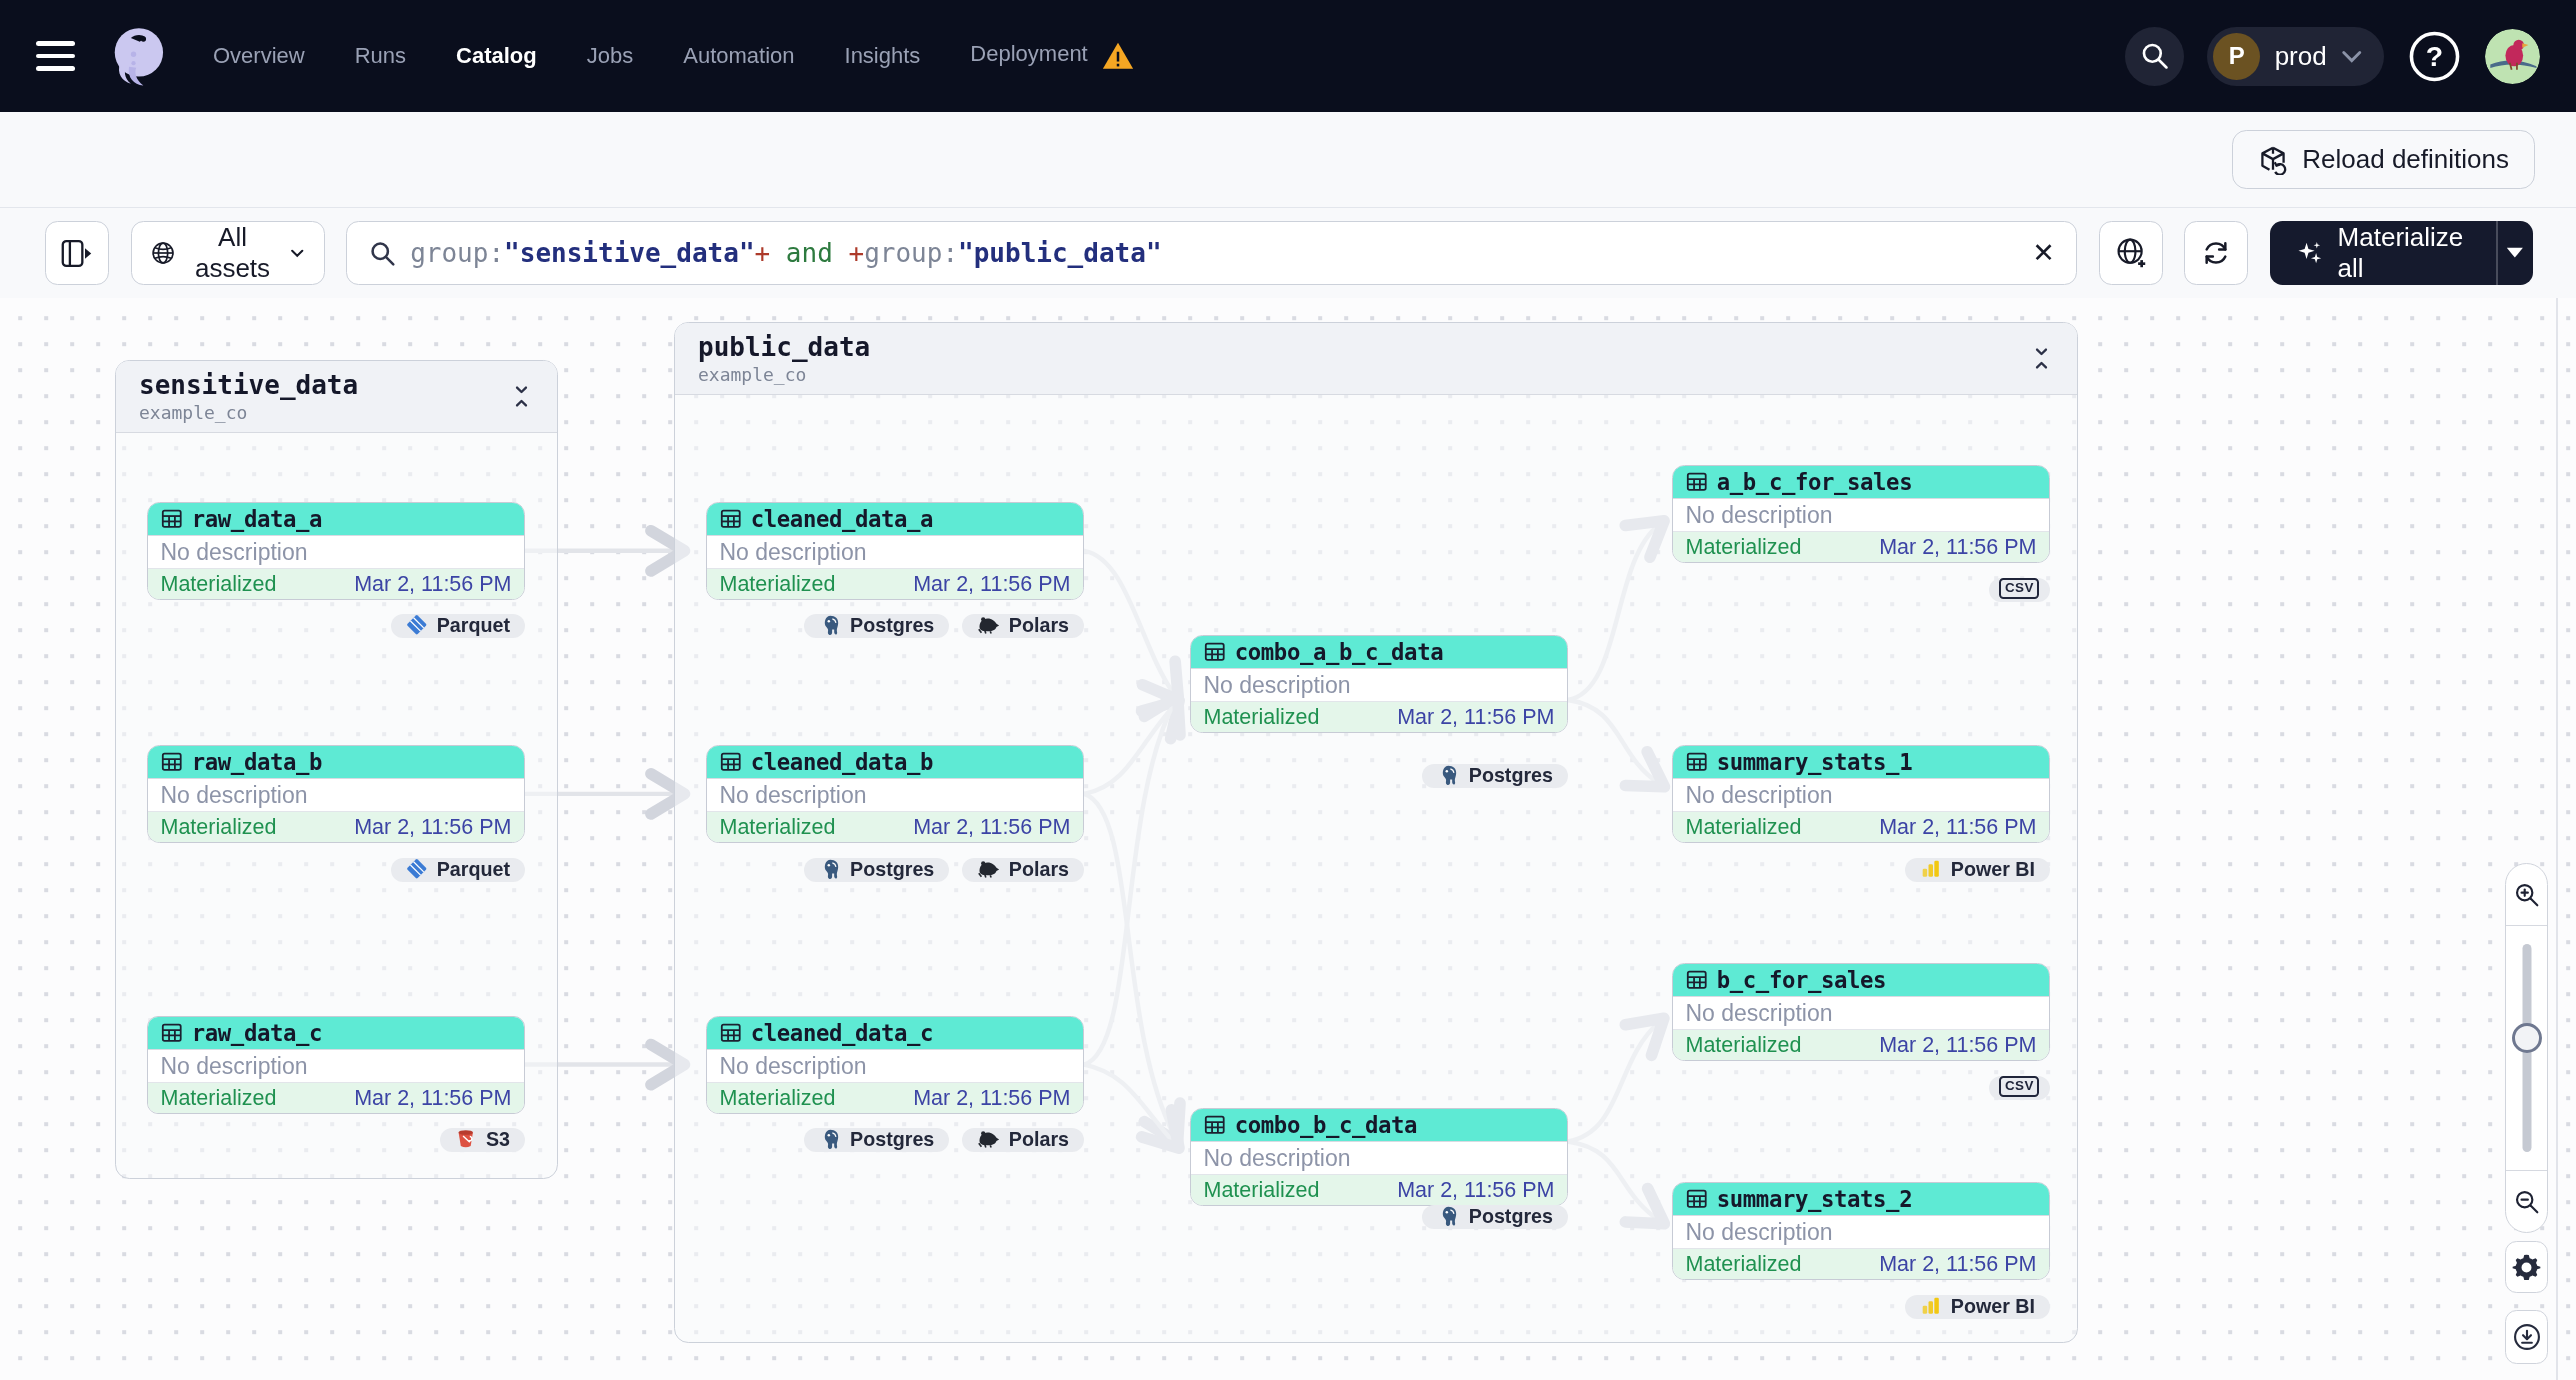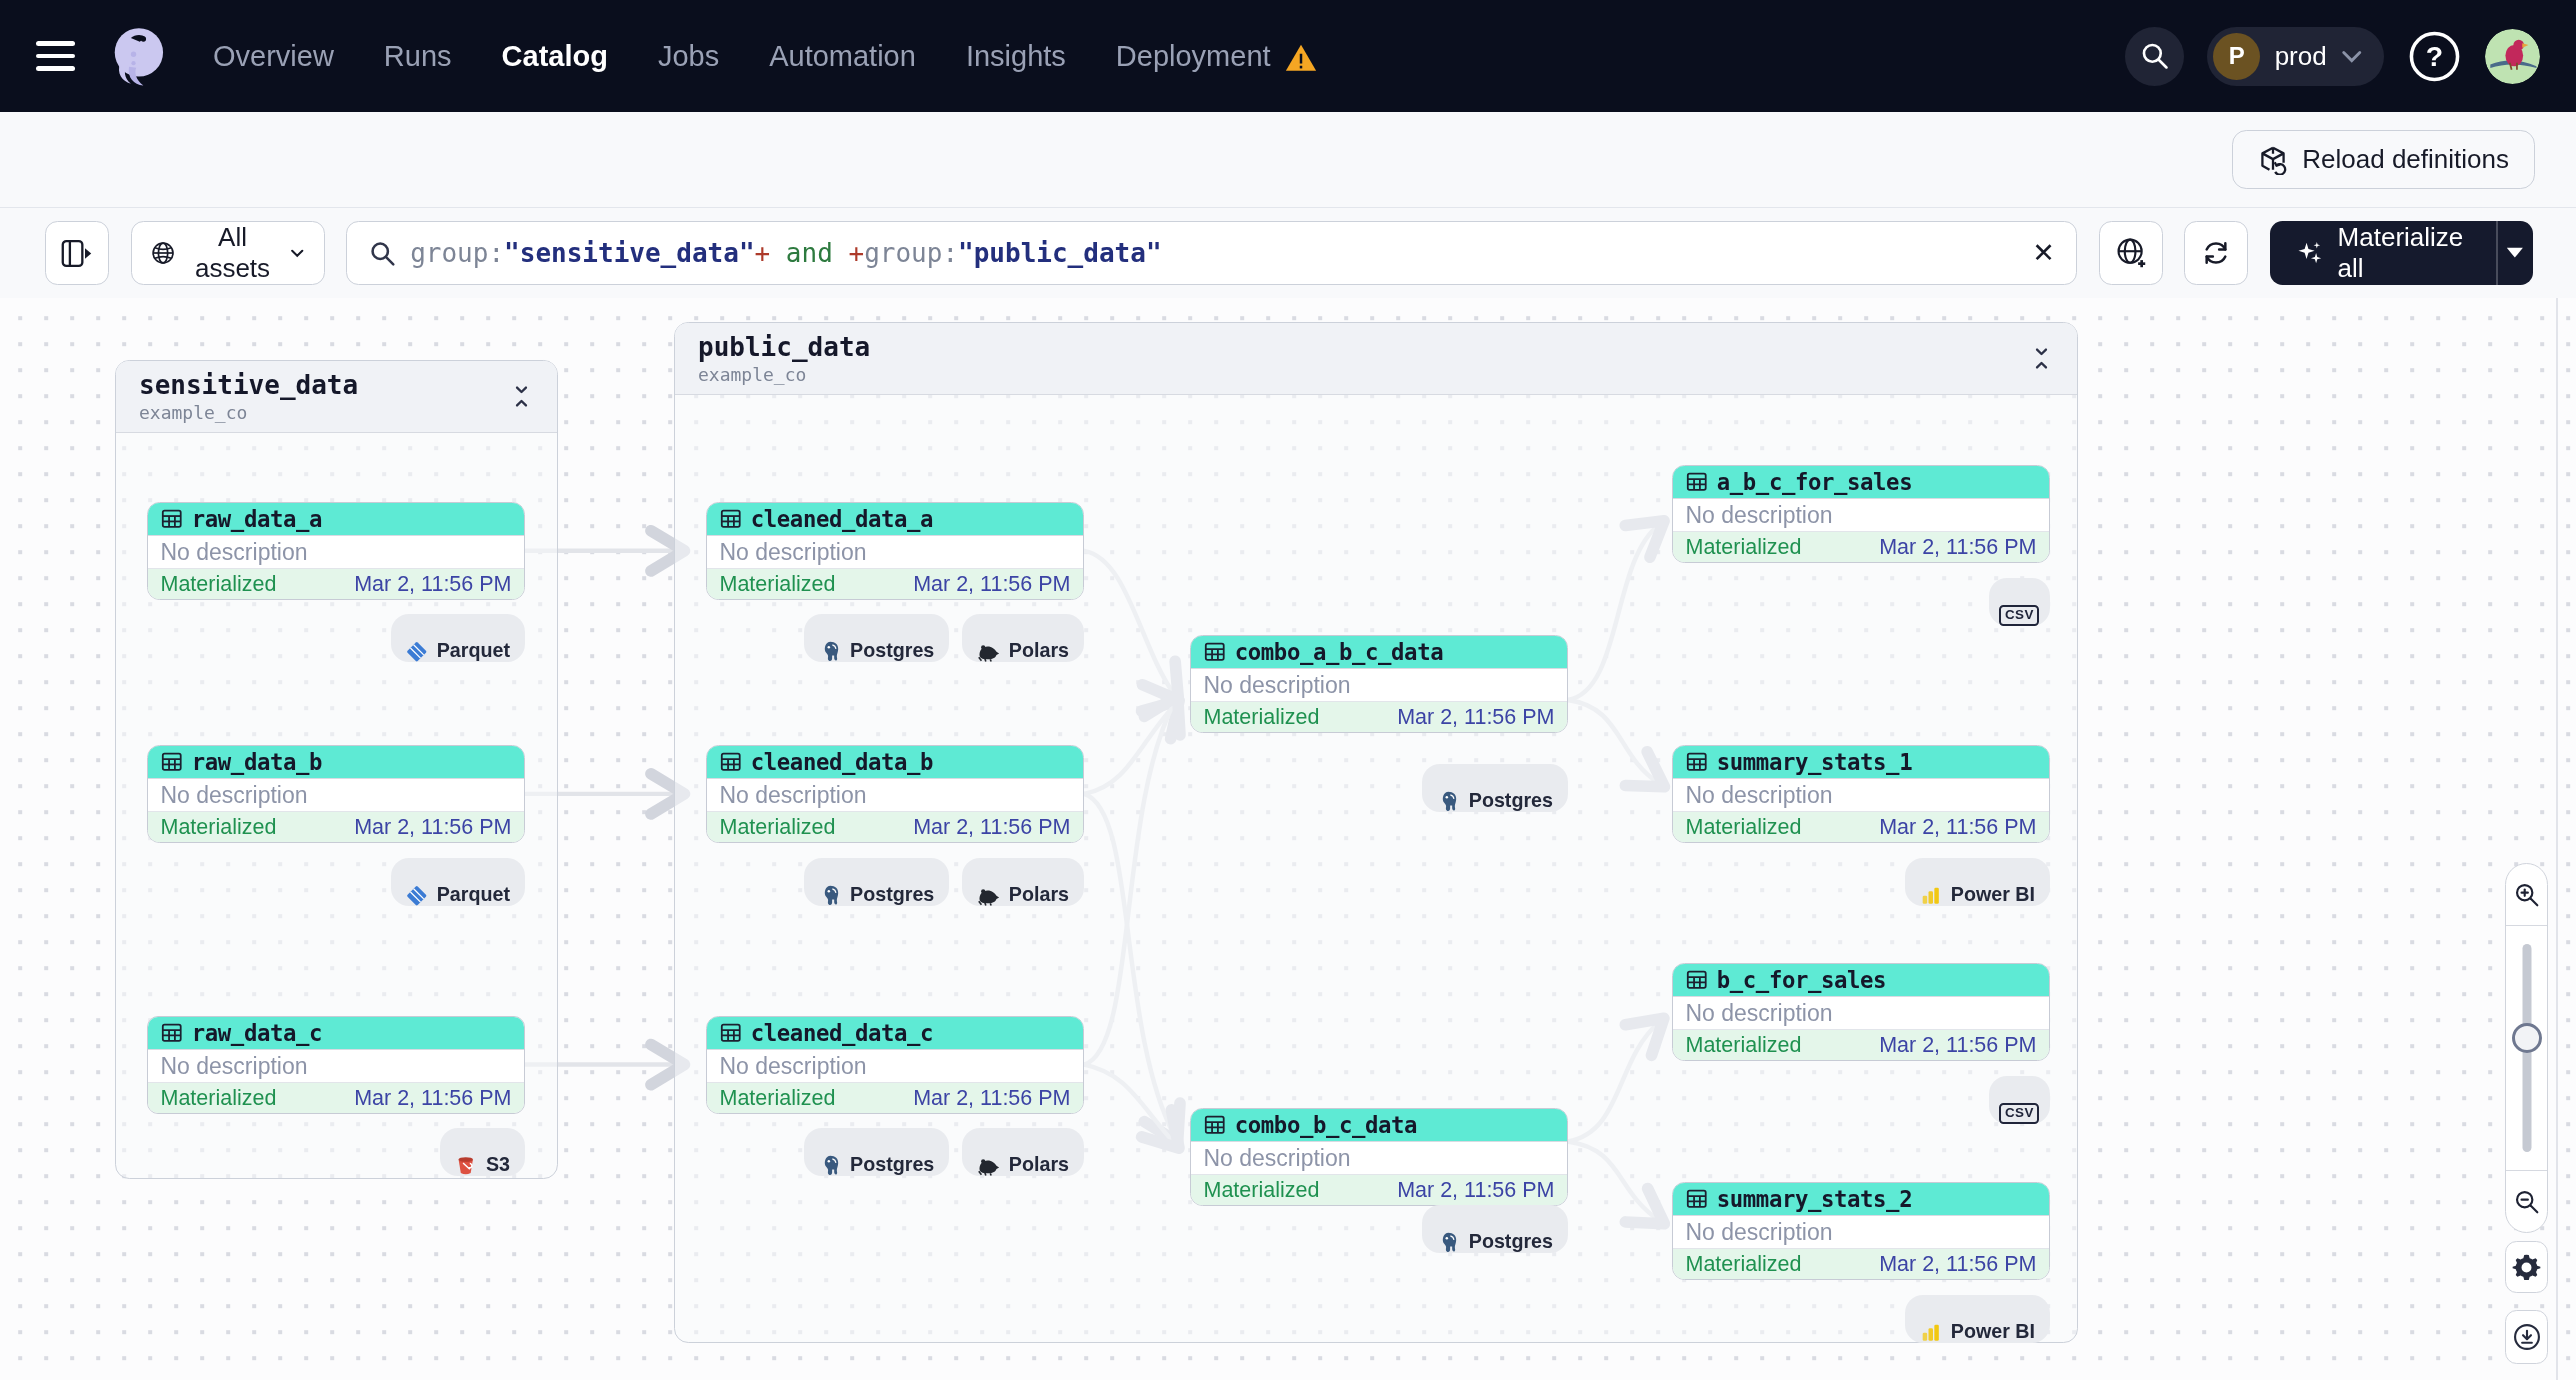--- a/index.html
+++ b/index.html
@@ -6,21 +6,21 @@
   html,body { width:2576px; height:1380px; overflow:hidden; }
   body { font-family:"Liberation Sans", sans-serif; background:#f8f9fb; }
   .mono { font-family:"DejaVu Sans Mono", monospace; }
 
   
   .navbar { height:112px; background:#0a0e1d; display:flex; align-items:center; padding:0 36px; }
   .hamburger { width:39px; display:flex; flex-direction:column; gap:8px; margin-right:29px; cursor:pointer; }
   .hamburger span { display:block; height:4.5px; background:#fff; border-radius:2.7px; }
   .logo { width:68px; height:68px; margin-right:41px; }
   .nav-items { display:flex; align-items:center; gap:50px; list-style:none; }
-  .nav-item { color:#9aa1b5; font-size:29px; cursor:pointer; display:flex; align-items:flex-end; gap:14.3px; }
+  .nav-item { color:#9aa1b5; font-size:22px; cursor:pointer; display:flex; align-items:flex-start; gap:14.3px; }
   .nav-item.active { color:#ffffff; font-weight:700; }
   .nav-right { margin-left:auto; display:flex; align-items:center; gap:23px; }
   .icon-circle { width:59px; height:59px; border-radius:50%; background:#202435; display:flex; align-items:center; justify-content:center; cursor:pointer; }
   .env-pill { height:59px; border-radius:29.5px; background:#202435; display:flex; align-items:center; gap:14.3px; padding:0 21.5px 0 6.3px; cursor:pointer; }
   .env-avatar { width:47px; height:47px; border-radius:50%; background:#6b5222; color:#fff; font-size:24px; font-weight:700; display:flex; align-items:center; justify-content:center; }
   .env-name { color:#fff; font-size:26px; }
   .help-circle { width:55px; height:55px; border-radius:50%; display:flex; align-items:center; justify-content:center; cursor:pointer; }
   .user-avatar { width:55px; height:55px; border-radius:50%; overflow:hidden; cursor:pointer; }
 
   
@@ -62,21 +62,21 @@
 
   .asset-node { position:absolute; width:378px; border:1.8px solid #c7cbd5; border-radius:12.5px; background:#fff; overflow:hidden; cursor:pointer; }
   .node-head { height:33px; background:#5eead4; border-bottom:0.9px solid #d8dbe2; display:flex; align-items:center; gap:9.8px; padding:0 12.5px; }
   .node-title { font-family:"DejaVu Sans Mono", monospace; font-size:22.3px; font-weight:700; color:#15182a; letter-spacing:-0.4px; }
   .node-desc { height:33px; display:flex; align-items:center; padding:0 12.5px; font-size:23px; color:#8d94a8; border-bottom:0.9px solid #e2e5ea; background:#fff; }
   .node-status { height:30px; background:#e4f6ea; display:flex; align-items:center; justify-content:space-between; padding:0 12.5px; }
   .status-label { font-size:21.5px; color:#1f9150; }
   .status-time { font-size:21.5px; color:#3c44a5; }
 
   .tag-row { position:absolute; width:378px; display:flex; justify-content:flex-end; gap:12.5px; }
-  .tag-pill { height:48px; background:#e9ebef; border-radius:18px; display:flex; align-items:flex-end; gap:9px; padding:0 15px; font-size:19.7px; font-weight:700; color:#23283a; cursor:pointer; }
+  .tag-pill { height:24px; background:#e9ebef; border-radius:18px; display:flex; align-items:flex-start; gap:9px; padding:0 15px; font-size:19.7px; font-weight:700; color:#23283a; cursor:pointer; }
   .csv-box { border:2.2px solid #20253a; border-radius:4.5px; font-size:13.4px; font-weight:700; color:#20253a; padding:0px 3.6px; letter-spacing:0.4px; line-height:1.25; }
 
   
   .zoom-pill { position:absolute; left:2505px; top:565px; width:43px; height:370px; background:#fff; border:1.8px solid #d0d4dc; border-radius:21.5px; display:flex; flex-direction:column; overflow:hidden; }
   .zoom-btn { height:61px; display:flex; align-items:center; justify-content:center; cursor:pointer; }
   .zoom-slider { flex:1; border-top:1.8px solid #d6d9e0; border-bottom:1.8px solid #d6d9e0; position:relative; }
   .zoom-track { position:absolute; left:50%; transform:translateX(-50%); top:18px; bottom:18px; width:9px; border-radius:4.5px; background:#c5c9d2; }
   .zoom-thumb { position:absolute; left:50%; transform:translateX(-50%); top:97px; width:30px; height:30px; border-radius:50%; background:#f2f3f6; border:3.6px solid #6f7890; cursor:grab; }
   .side-btn { position:absolute; left:2505px; width:43px; background:#fff; border:1.8px solid #d0d4dc; border-radius:11.6px; display:flex; align-items:center; justify-content:center; cursor:pointer; }
 </style>

